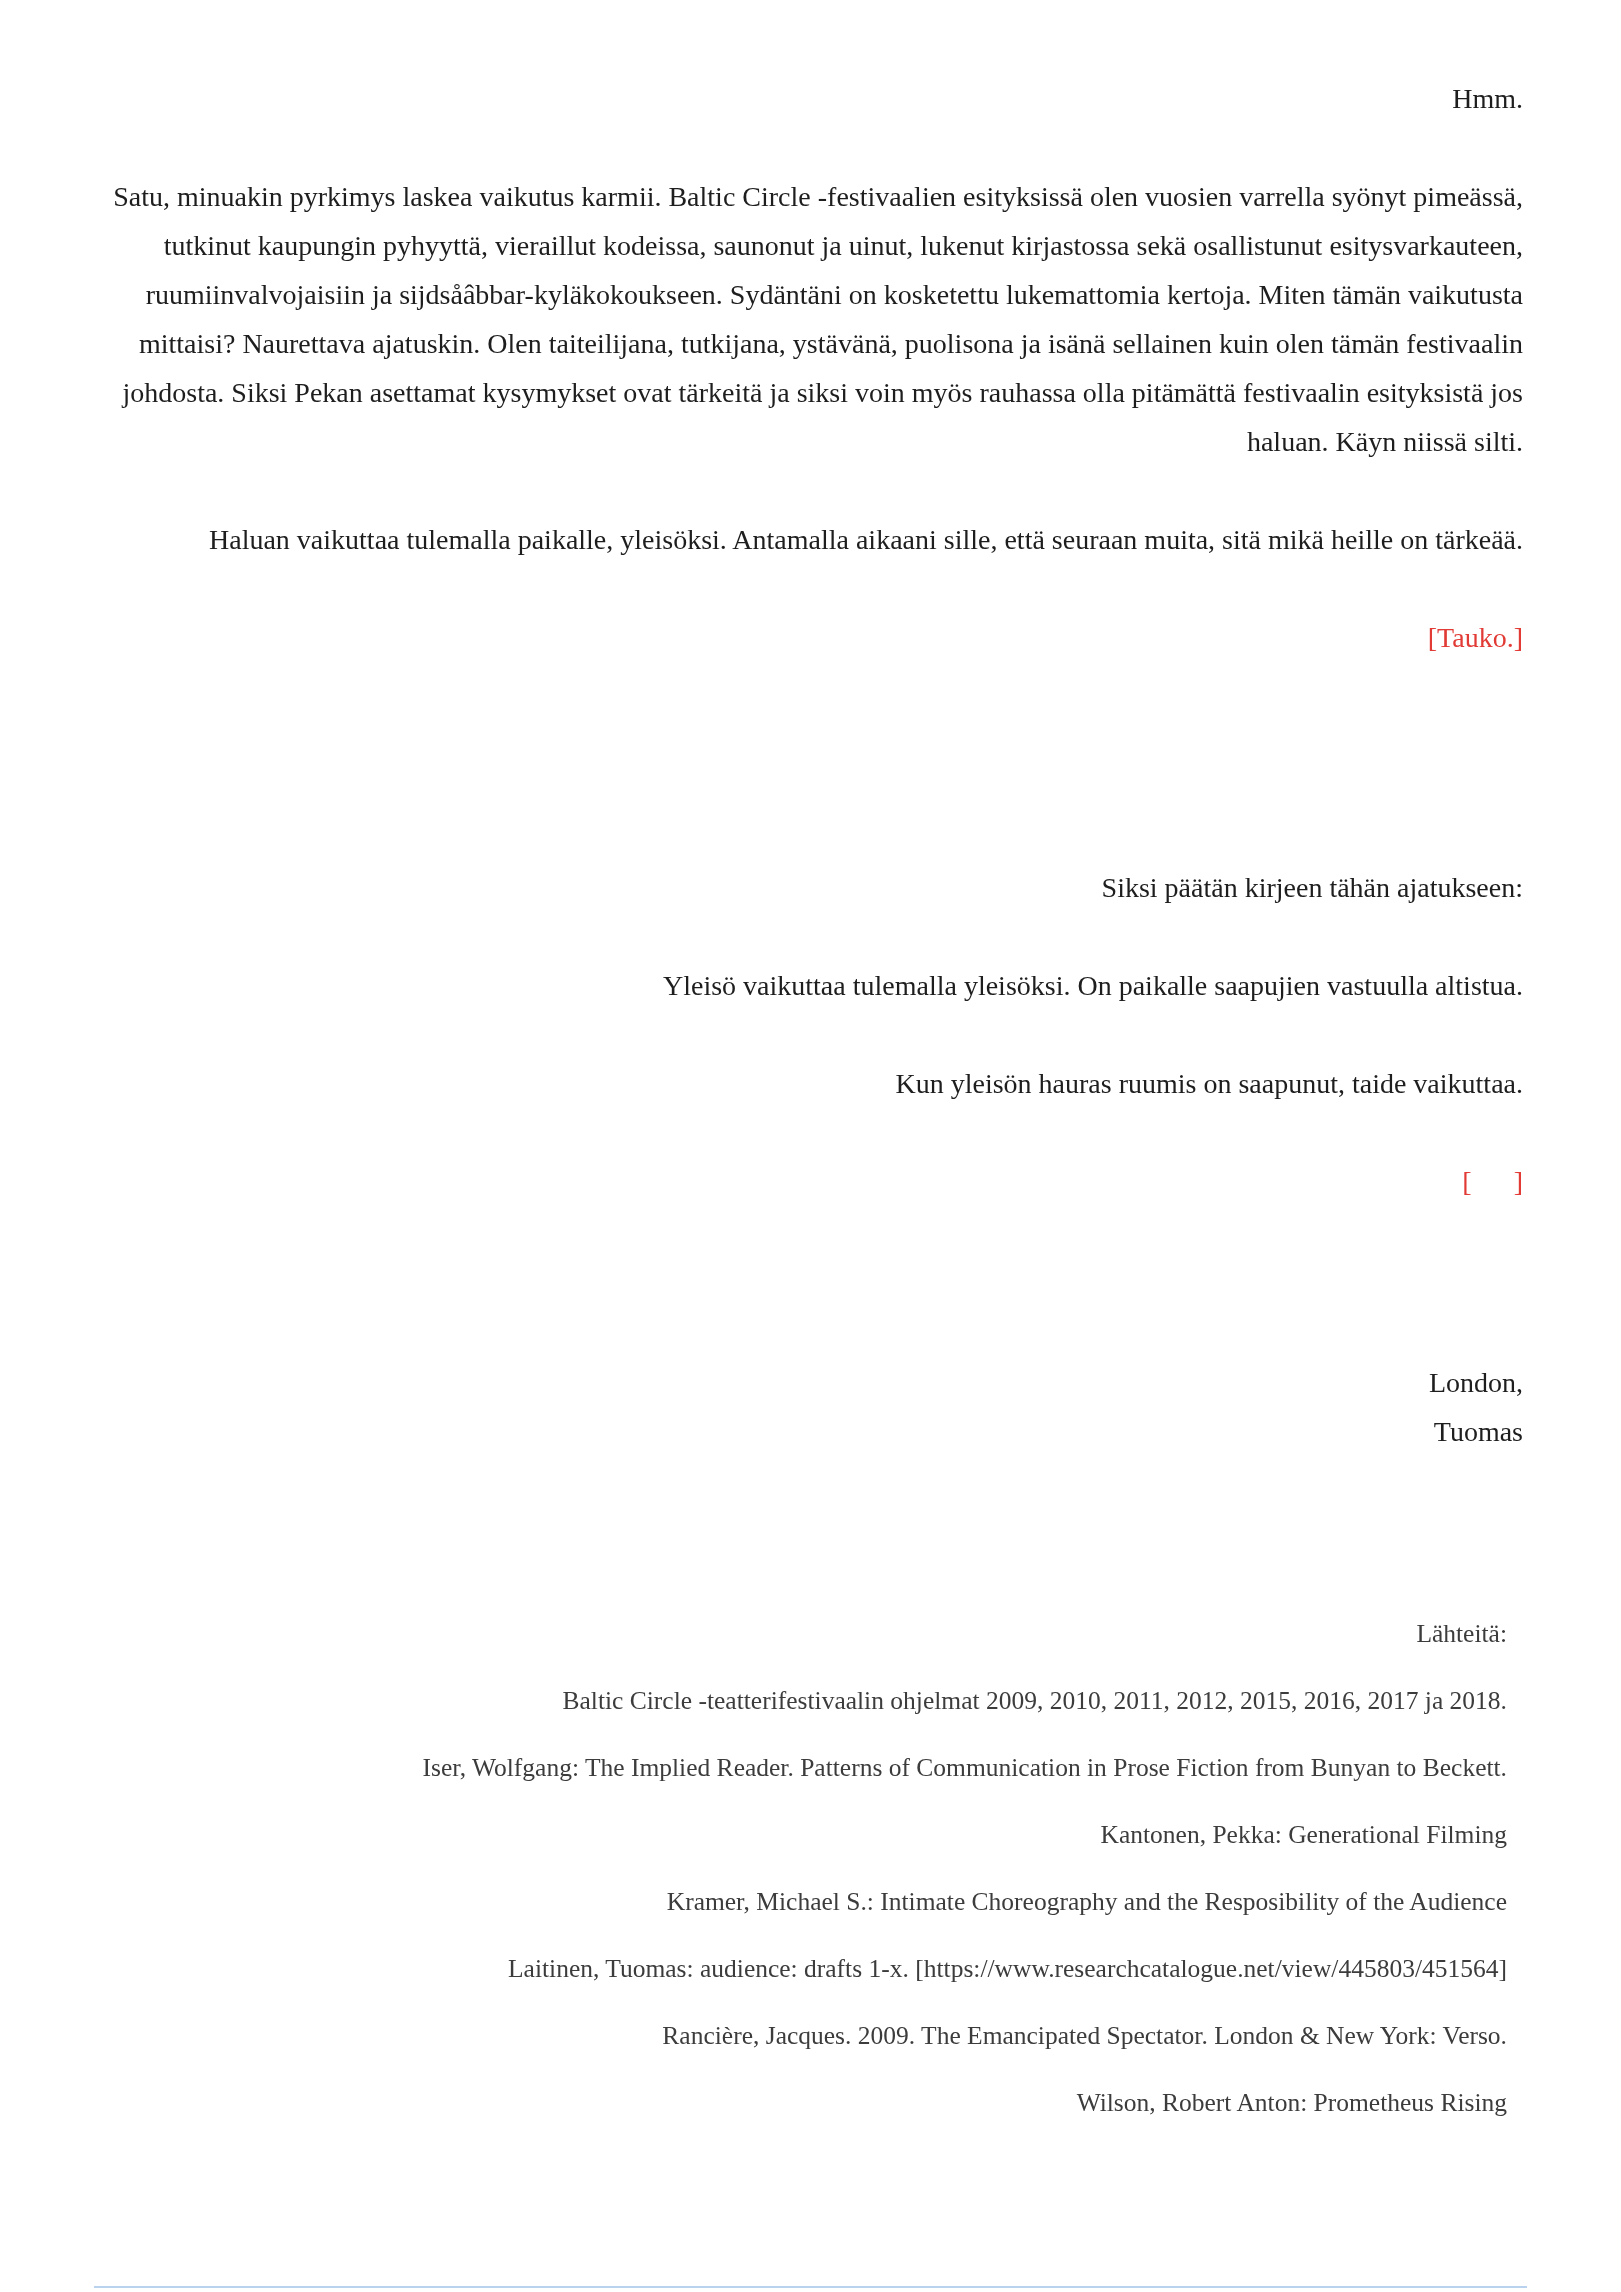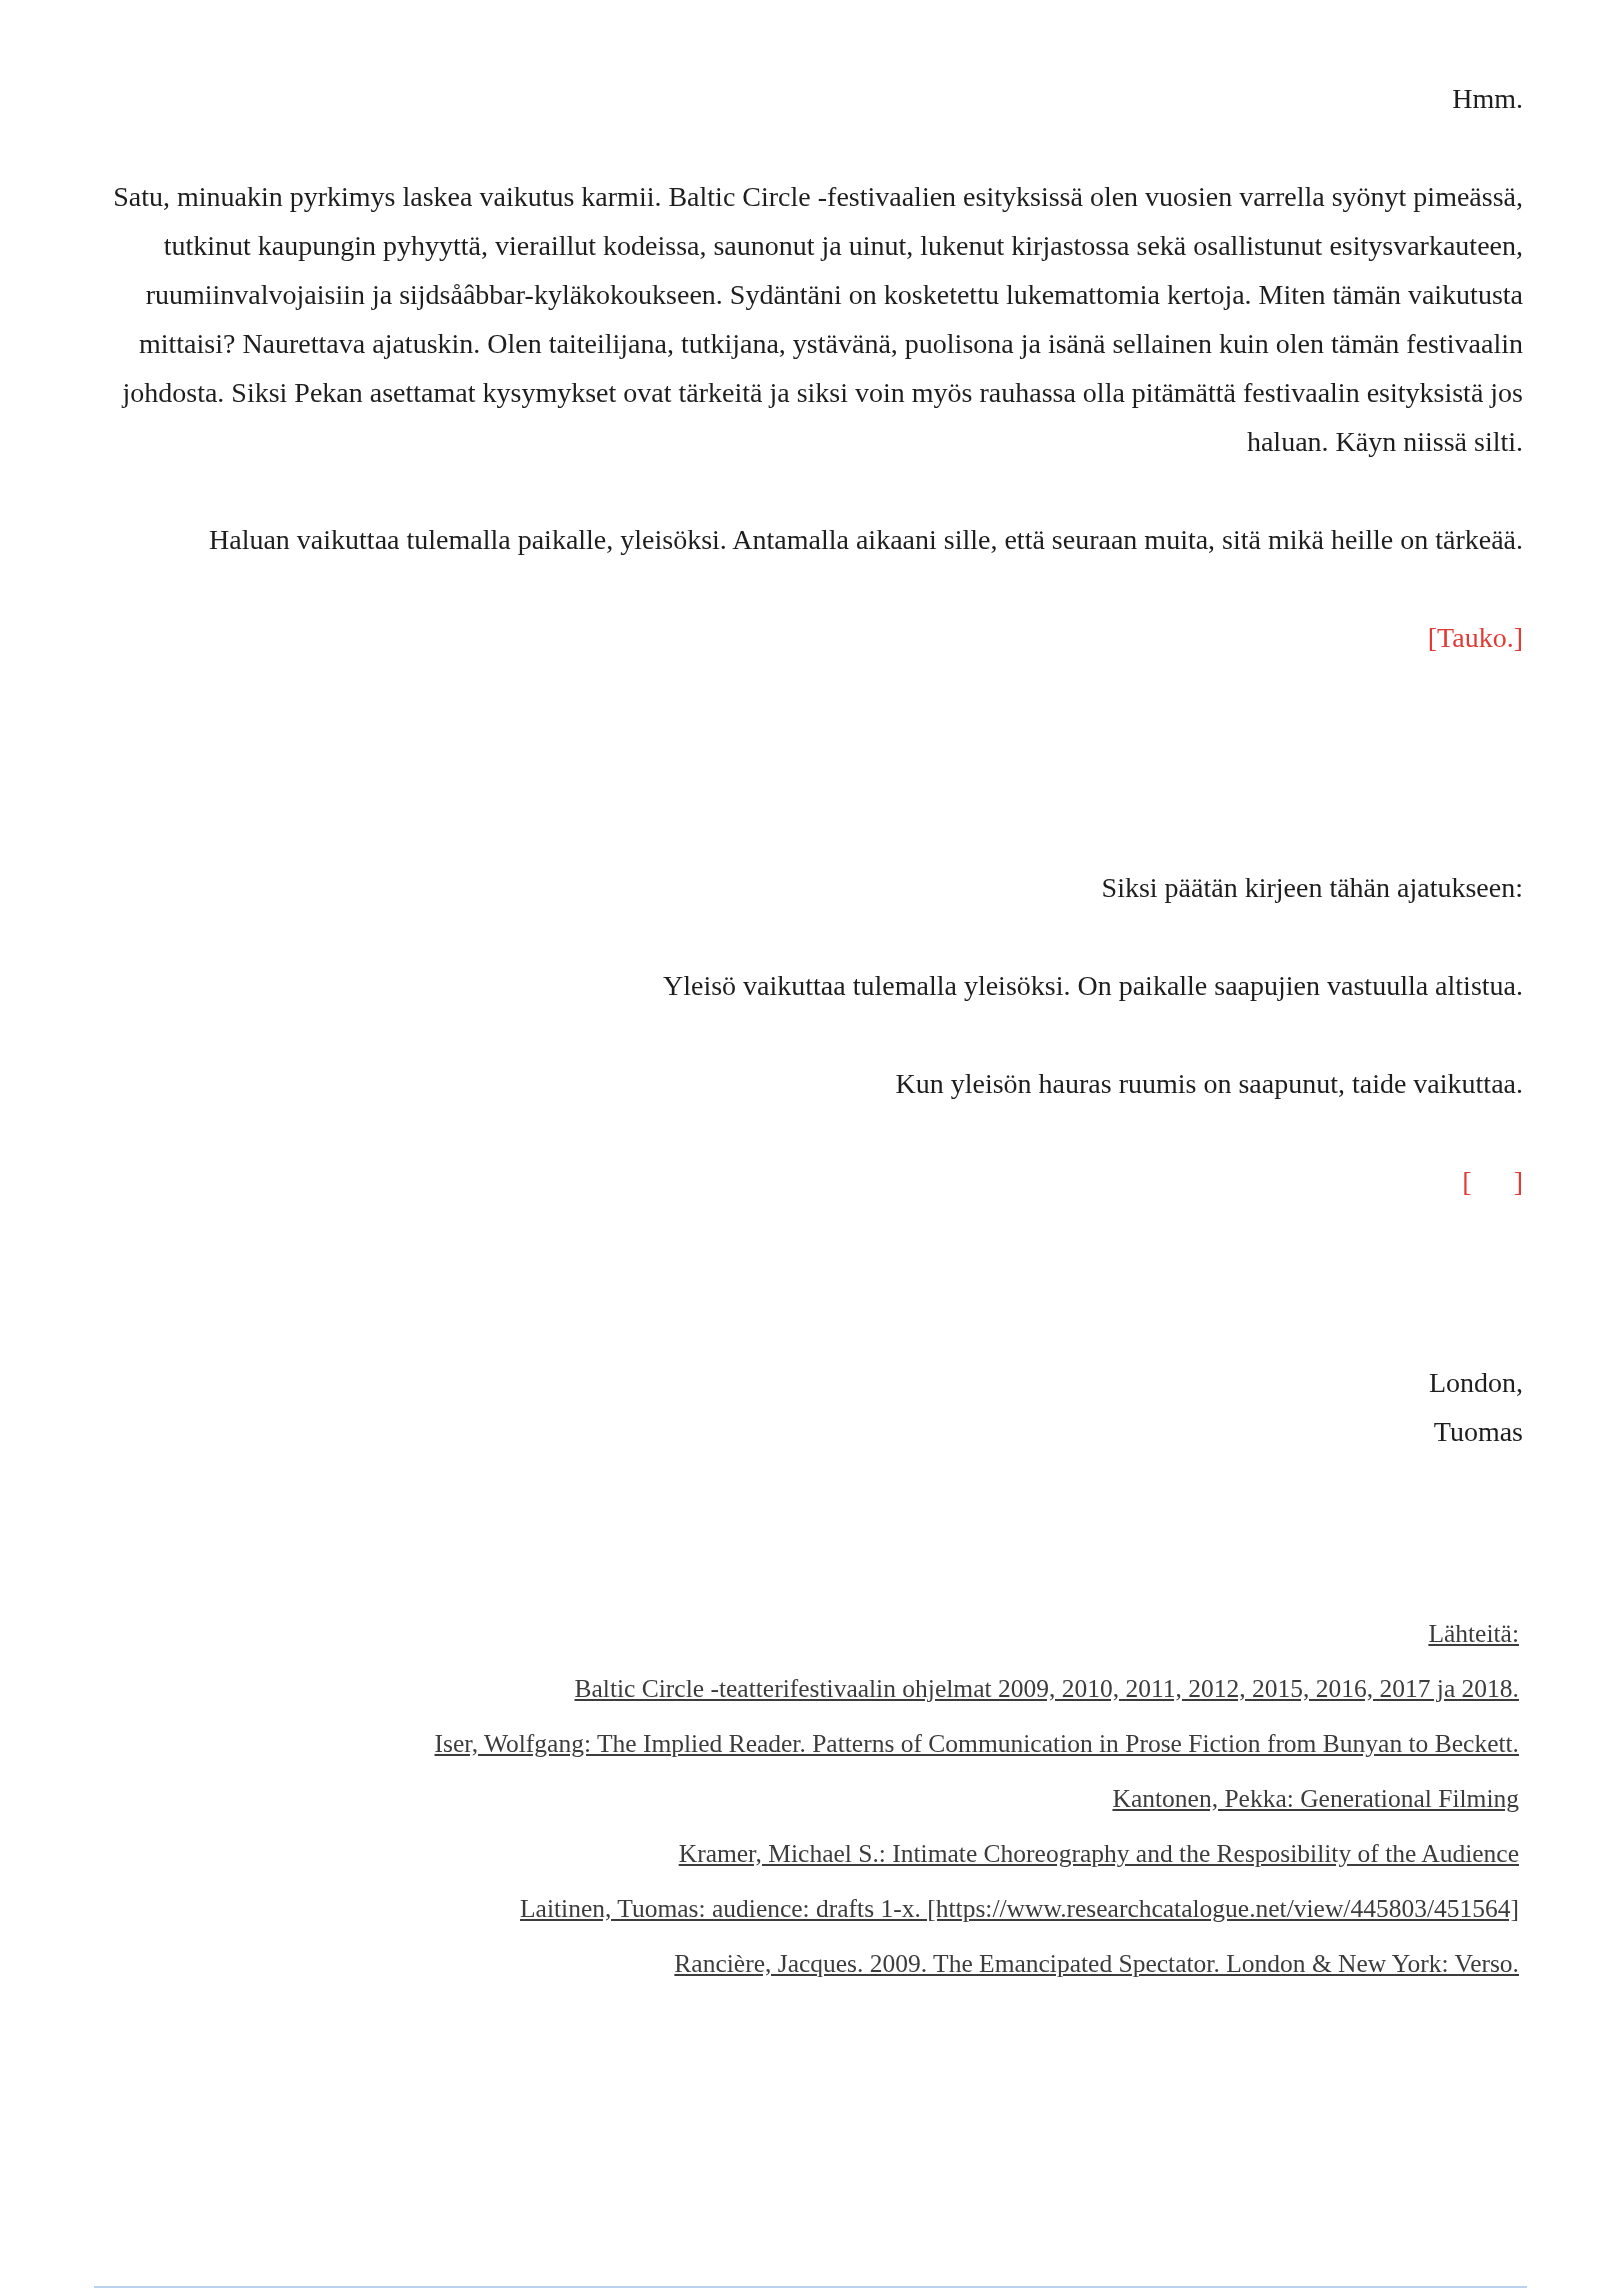--- a/index.html
+++ b/index.html
@@ -27,23 +27,22 @@
   .letter p.after-pause { margin-bottom: 201px; margin-left: 8px; }
   .letter p.after-empty { margin-bottom: 152px; }
   .letter p.signoff { margin-bottom: 152px; }
   .marker {
     color: var(--accent-red, #e23b36);
     white-space: pre;
   }
   .references p {
     font-size: 25.5px;
     line-height: 51px;
-    margin: 4px;
+    margin: 16px;
     color: var(--reference-text, #3c3c3c);
-    text-decoration: underline;
   }
   .bottom-line {
     position: absolute;
     left: 94px;
     right: 94px;
     bottom: 4.9px;
     height: 2px;
     background: var(--bottom-line, #b9d3ee);
   }
 </style>
@@ -65,18 +64,19 @@
   </main>
 
   <section class="references">
     <p>Lähteitä:</p>
     <p>Baltic Circle -teatterifestivaalin ohjelmat 2009, 2010, 2011, 2012, 2015, 2016, 2017 ja 2018.</p>
     <p>Iser, Wolfgang: The Implied Reader. Patterns of Communication in Prose Fiction from Bunyan to Beckett.</p>
     <p>Kantonen, Pekka: Generational Filming</p>
     <p>Kramer, Michael S.: Intimate Choreography and the Resposibility of the Audience</p>
     <p>Laitinen, Tuomas: audience: drafts 1-x. [https://www.researchcatalogue.net/view/445803/451564]</p>
     <p>Rancière, Jacques. 2009. The Emancipated Spectator. London &amp; New York: Verso.</p>
+    <p>Wilson, Robert Anton: Prometheus Rising</p>
   </section>
 
   <div class="bottom-line"></div>
 
 </div>
 
 
 </body></html>

